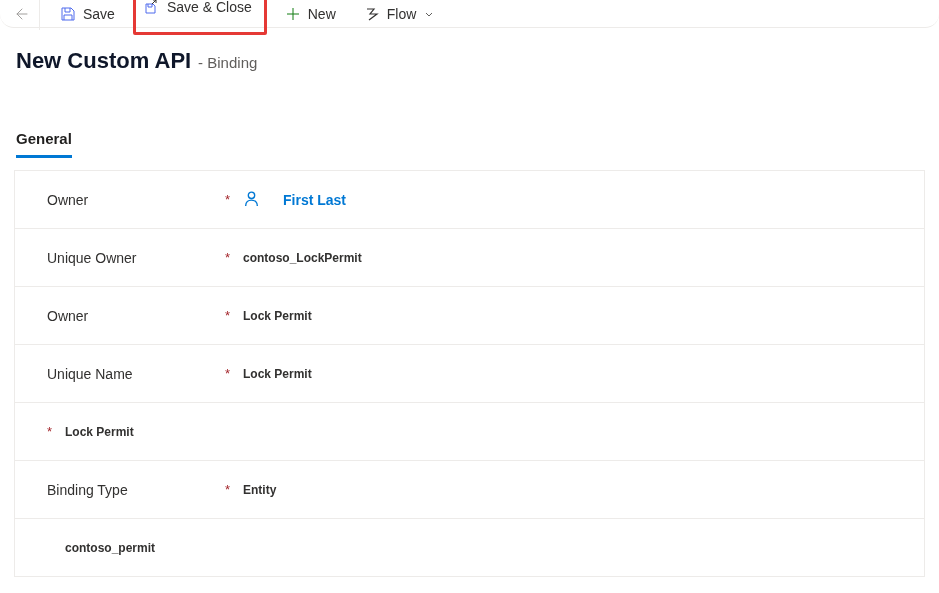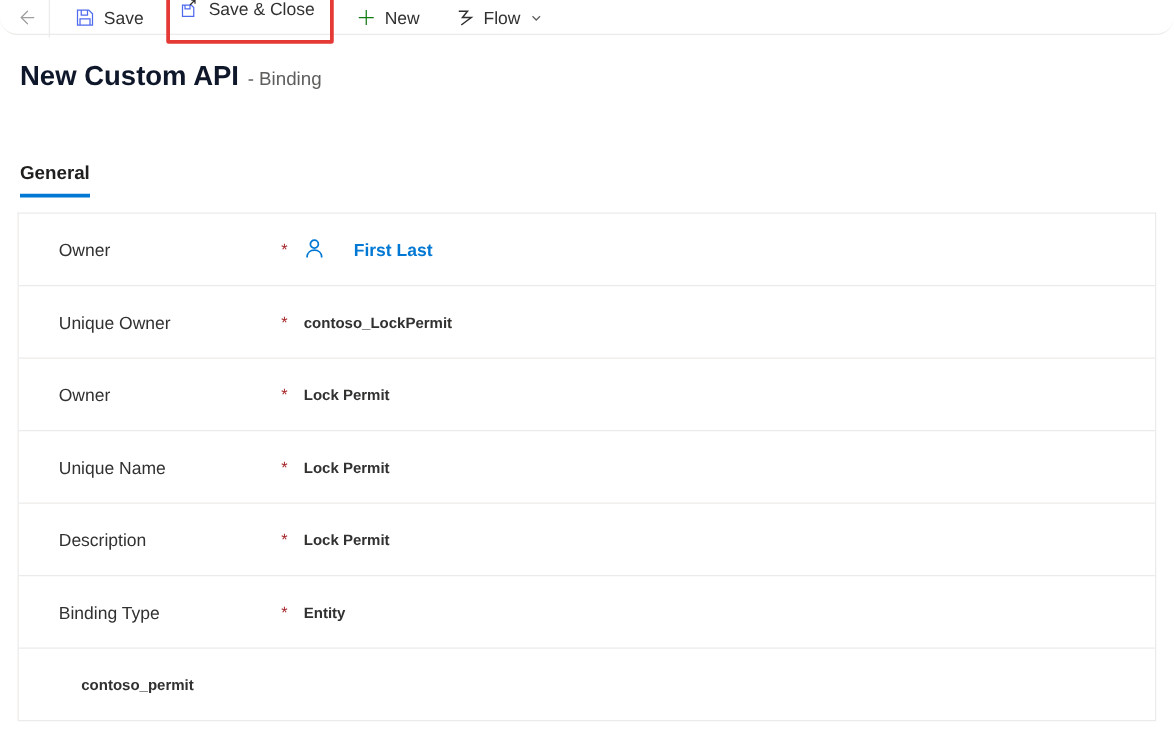--- a/index.html
+++ b/index.html
@@ -216,21 +216,20 @@
     <div class="form-value">Lock Permit</div>
   </div>
 
   <div class="form-row">
     <div class="form-label">Unique Name</div>
     <div class="required-mark">*</div>
     <div class="form-value">Lock Permit</div>
   </div>
 
   <div class="form-row">
-    <div class="form-label">Description</div>
     <div class="required-mark">*</div>
     <div class="form-value">Lock Permit</div>
   </div>
 
   <div class="form-row">
     <div class="form-label">Binding Type</div>
     <div class="required-mark">*</div>
     <div class="form-value">Entity</div>
   </div>
 

